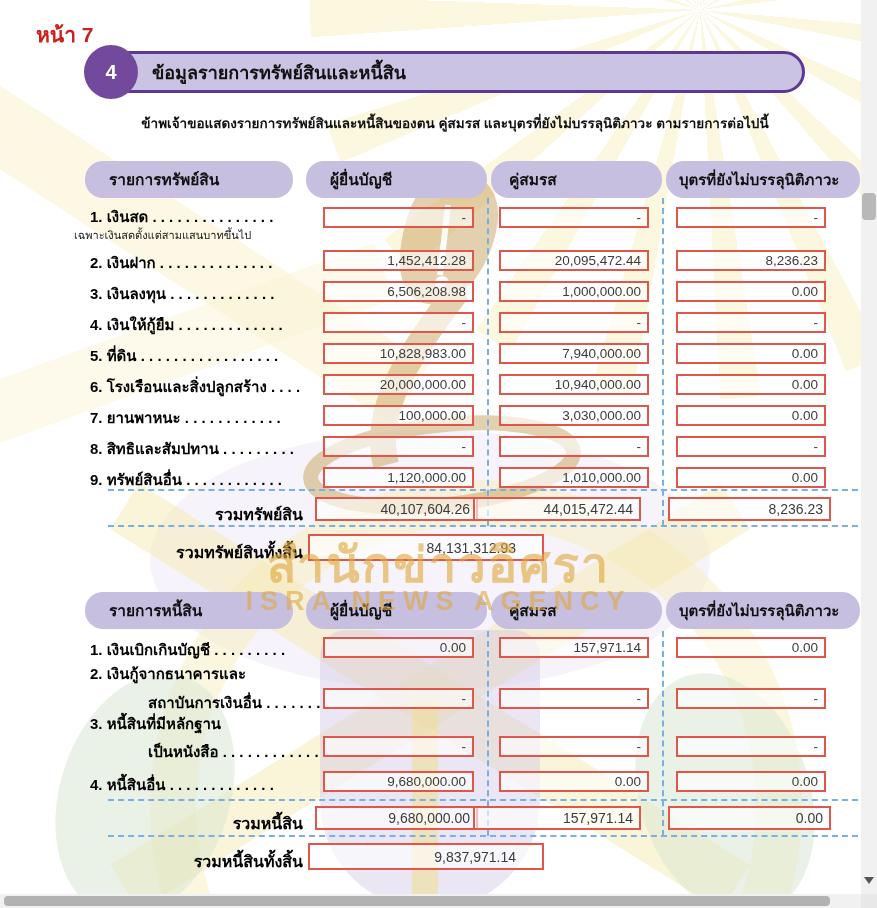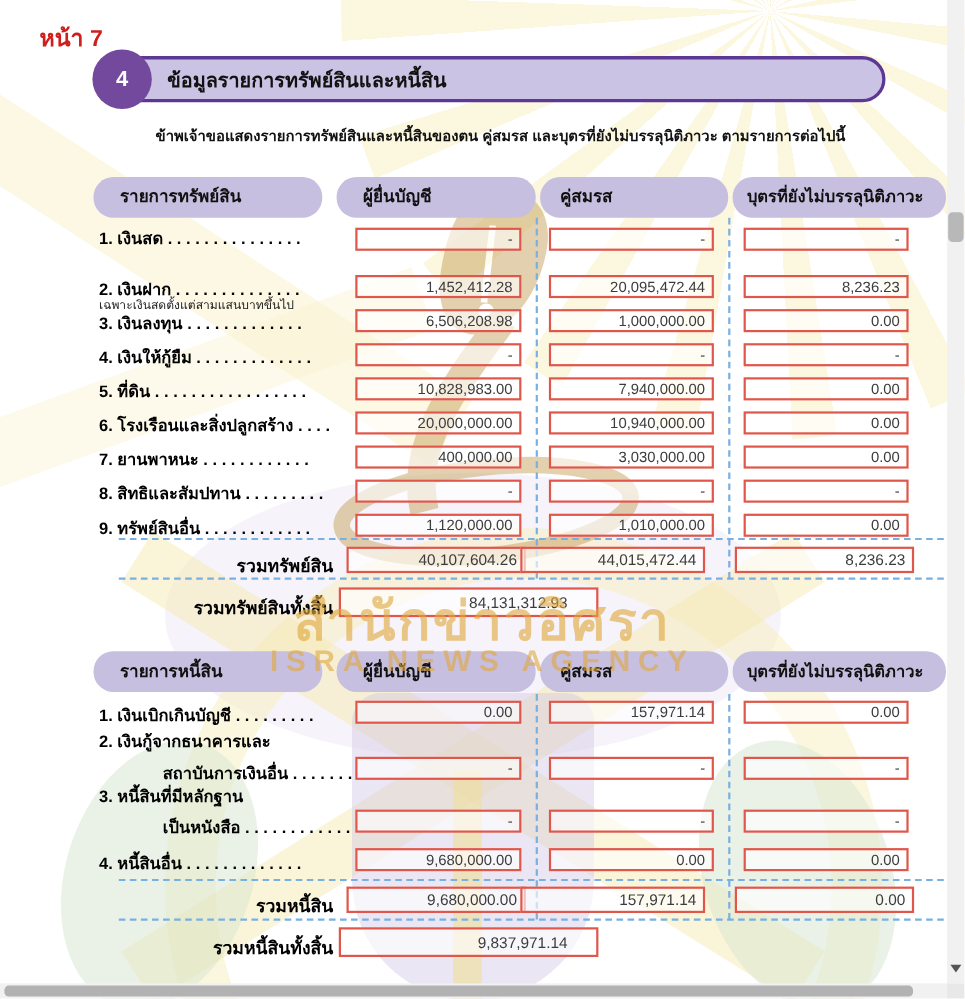--- a/index.html
+++ b/index.html
@@ -50,21 +50,21 @@
 
   .pill{position:absolute;height:37px;background:#c7bfe0;border-radius:18px;font-size:15.5px;
         font-weight:bold;color:#101010;line-height:37px;padding-left:24px;box-sizing:border-box;}
   .p1{left:85px;width:208px;}
   .p2{left:306px;width:181px;}
   .p3{left:491px;width:171px;padding-left:18px;}
   .p4{left:666px;width:194px;padding-left:13px;font-size:15px;}
 
   .rlabel{position:absolute;left:90px;width:235px;font-size:15px;font-weight:600;color:#000;}
   .rlabel.indent{left:108px;margin-left:40px;}
-  .rnote{position:absolute;left:90px;width:240px;font-size:11px;color:#1a1a1a;margin-top:42px;}
+  .rnote{position:absolute;left:74px;width:240px;font-size:11px;color:#1a1a1a;}
 
   .field{position:absolute;height:21px;border:2px solid #e0564a;background:rgba(255,255,255,.62);
          box-sizing:border-box;font-size:13.5px;color:#3c3c3c;text-align:right;
          padding-right:6px;line-height:18px;}
   .fa{left:323px;width:151px;}
   .fb{left:499px;width:150px;}
   .fc{left:676px;width:150px;}
   .field.total{height:24px;line-height:21px;font-size:14px;}
   .ta{left:315px;width:163px;}
   .tb{left:473px;width:168px;}
@@ -158,21 +158,21 @@
     <div class="field fa" style="top:343px">10,828,983.00</div>
     <div class="field fb" style="top:343px">7,940,000.00</div>
     <div class="field fc" style="top:343px">0.00</div>
 
     <div class="rlabel" style="top:375px">6. โรงเรือนและสิ่งปลูกสร้าง . . . .</div>
     <div class="field fa" style="top:374px">20,000,000.00</div>
     <div class="field fb" style="top:374px">10,940,000.00</div>
     <div class="field fc" style="top:374px">0.00</div>
 
     <div class="rlabel" style="top:406px">7. ยานพาหนะ . . . . . . . . . . . .</div>
-    <div class="field fa" style="top:405px">400,000.00</div>
+    <div class="field fa" style="top:405px">100,000.00</div>
     <div class="field fb" style="top:405px">3,030,000.00</div>
     <div class="field fc" style="top:405px">0.00</div>
 
     <div class="rlabel" style="top:437px">8. สิทธิและสัมปทาน . . . . . . . . .</div>
     <div class="field fa" style="top:436px">-</div>
     <div class="field fb" style="top:436px">-</div>
     <div class="field fc" style="top:436px">-</div>
 
     <div class="rlabel" style="top:468px">9. ทรัพย์สินอื่น . . . . . . . . . . . .</div>
     <div class="field fa" style="top:467px">1,120,000.00</div>

